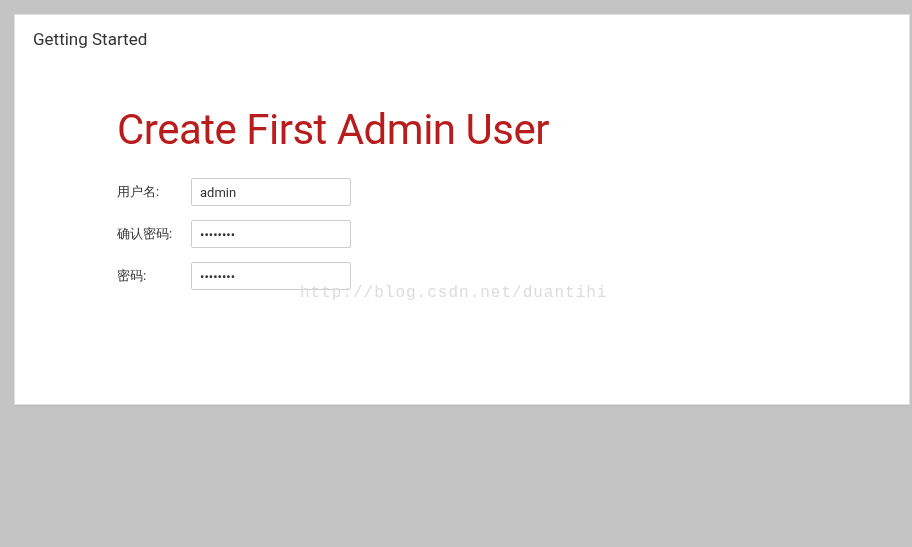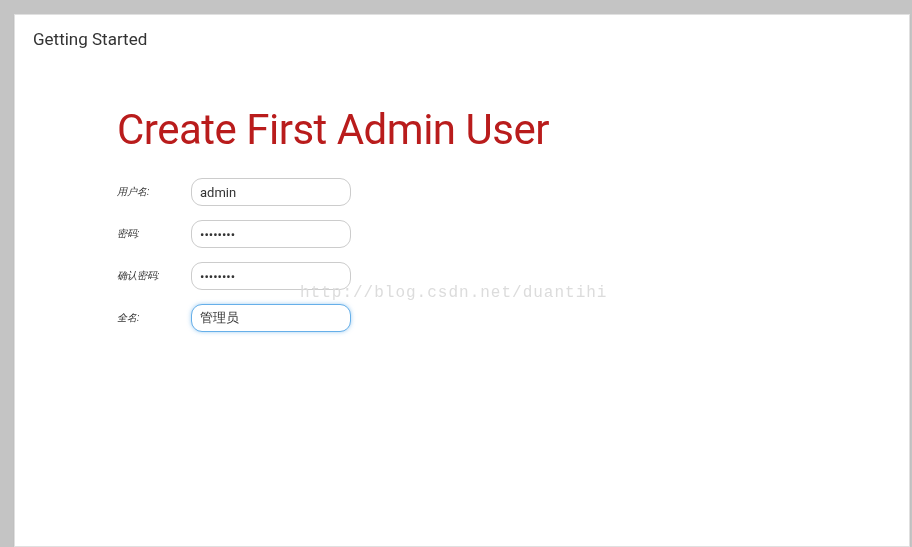--- a/index.html
+++ b/index.html
@@ -7,21 +7,21 @@
       font-family: -apple-system, BlinkMacSystemFont, "Segoe UI", Roboto, "Helvetica Neue", Arial, sans-serif;
       background: #c4c4c4;
       width: 912px;
       height: 547px;
       overflow: hidden;
     }
     .panel {
       background: #ffffff;
       margin: 14px 0 0 14px;
       width: 896px;
-      height: 533px;
+      height: 391px;
       border: 1px solid #e0e0e0;
       box-shadow: 0 1px 2px rgba(0,0,0,0.05);
     }
     .header {
       padding: 14px 18px;
       font-size: 17px;
       color: #333;
     }
     .content {
       padding: 42px 0 0 102px;
@@ -33,32 +33,31 @@
       margin-bottom: 24px;
       letter-spacing: -0.5px;
     }
     .form-row {
       display: flex;
       align-items: center;
       margin-bottom: 14px;
     }
     .form-label {
       width: 74px;
-      font-size: 10px;
+      font-size: 13px;
       color: #333;
       text-align: left;
-      font-style: italic;
     }
     .form-input {
       width: 160px;
       height: 28px;
       padding: 11px 8px;
       font-size: 13px;
       border: 1px solid #ccc;
-      border-radius: 11px;
+      border-radius: 2px;
       font-family: inherit;
       color: #333;
     }
     .form-input.focused {
       border-color: #66afe9;
       box-shadow: 0 0 4px rgba(102,175,233,0.6);
     }
     .watermark {
       position: absolute;
       left: 300px;
@@ -80,29 +79,25 @@
   </div>
   <div class="content">
     <h1 class="title">Create First Admin User</h1>
 
     <div class="form-row">
       <label class="form-label">用户名:</label>
       <input type="text" class="form-input" value="admin" style="">
     </div>
 
     <div class="form-row">
-      <label class="form-label">密码:</label>
-      <input type="password" class="form-input" value="••••••••" style="">
-    </div>
-
-    <div class="form-row">
       <label class="form-label">确认密码:</label>
       <input type="password" class="form-input" value="••••••••" style="">
     </div>
 
     <div class="form-row">
-      <label class="form-label">全名:</label>
-      <input type="text" class="form-input focused" value="管理员" style="">
+      <label class="form-label">密码:</label>
+      <input type="password" class="form-input" value="••••••••" style="">
     </div>
+
   </div>
 </div>
 
 <div class="watermark">http://blog.csdn.net/duantihi</div>
 
 </body></html>

